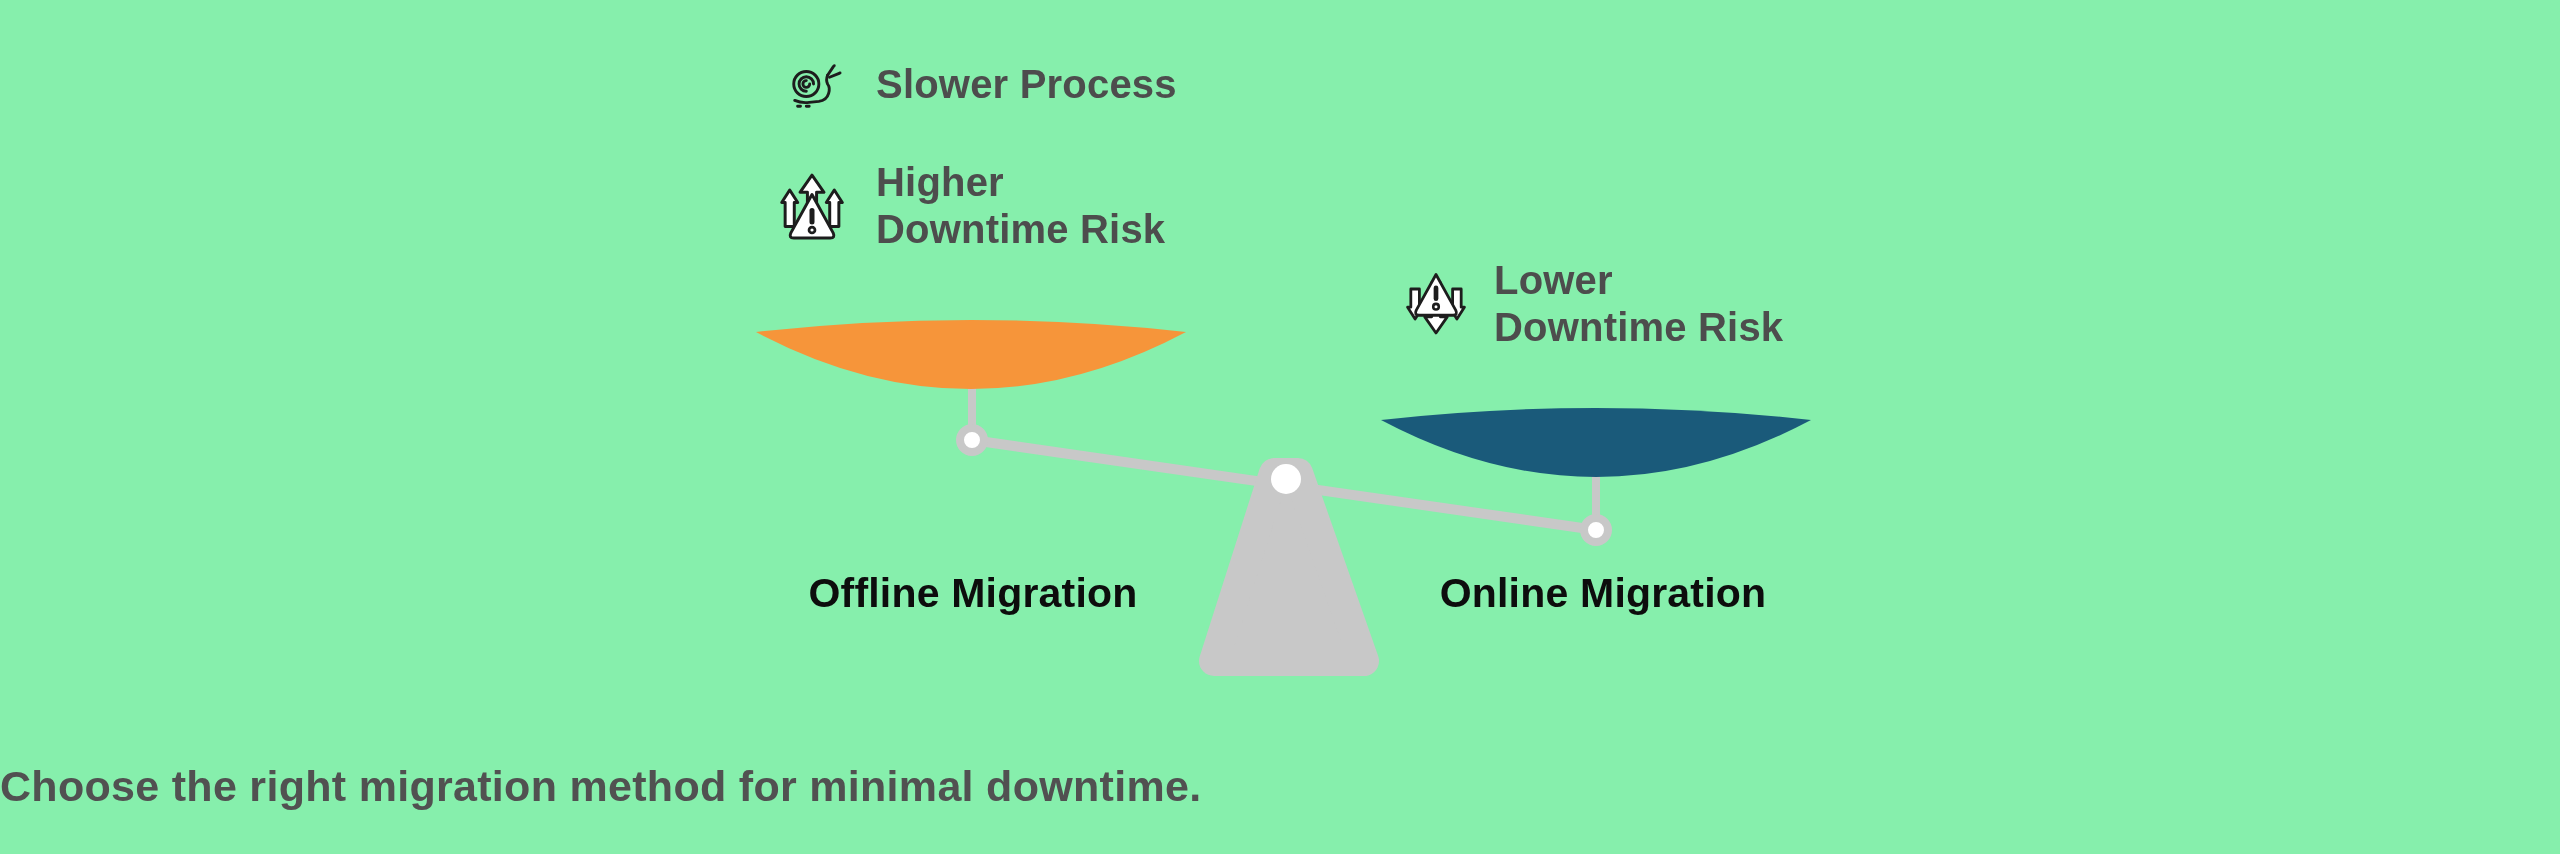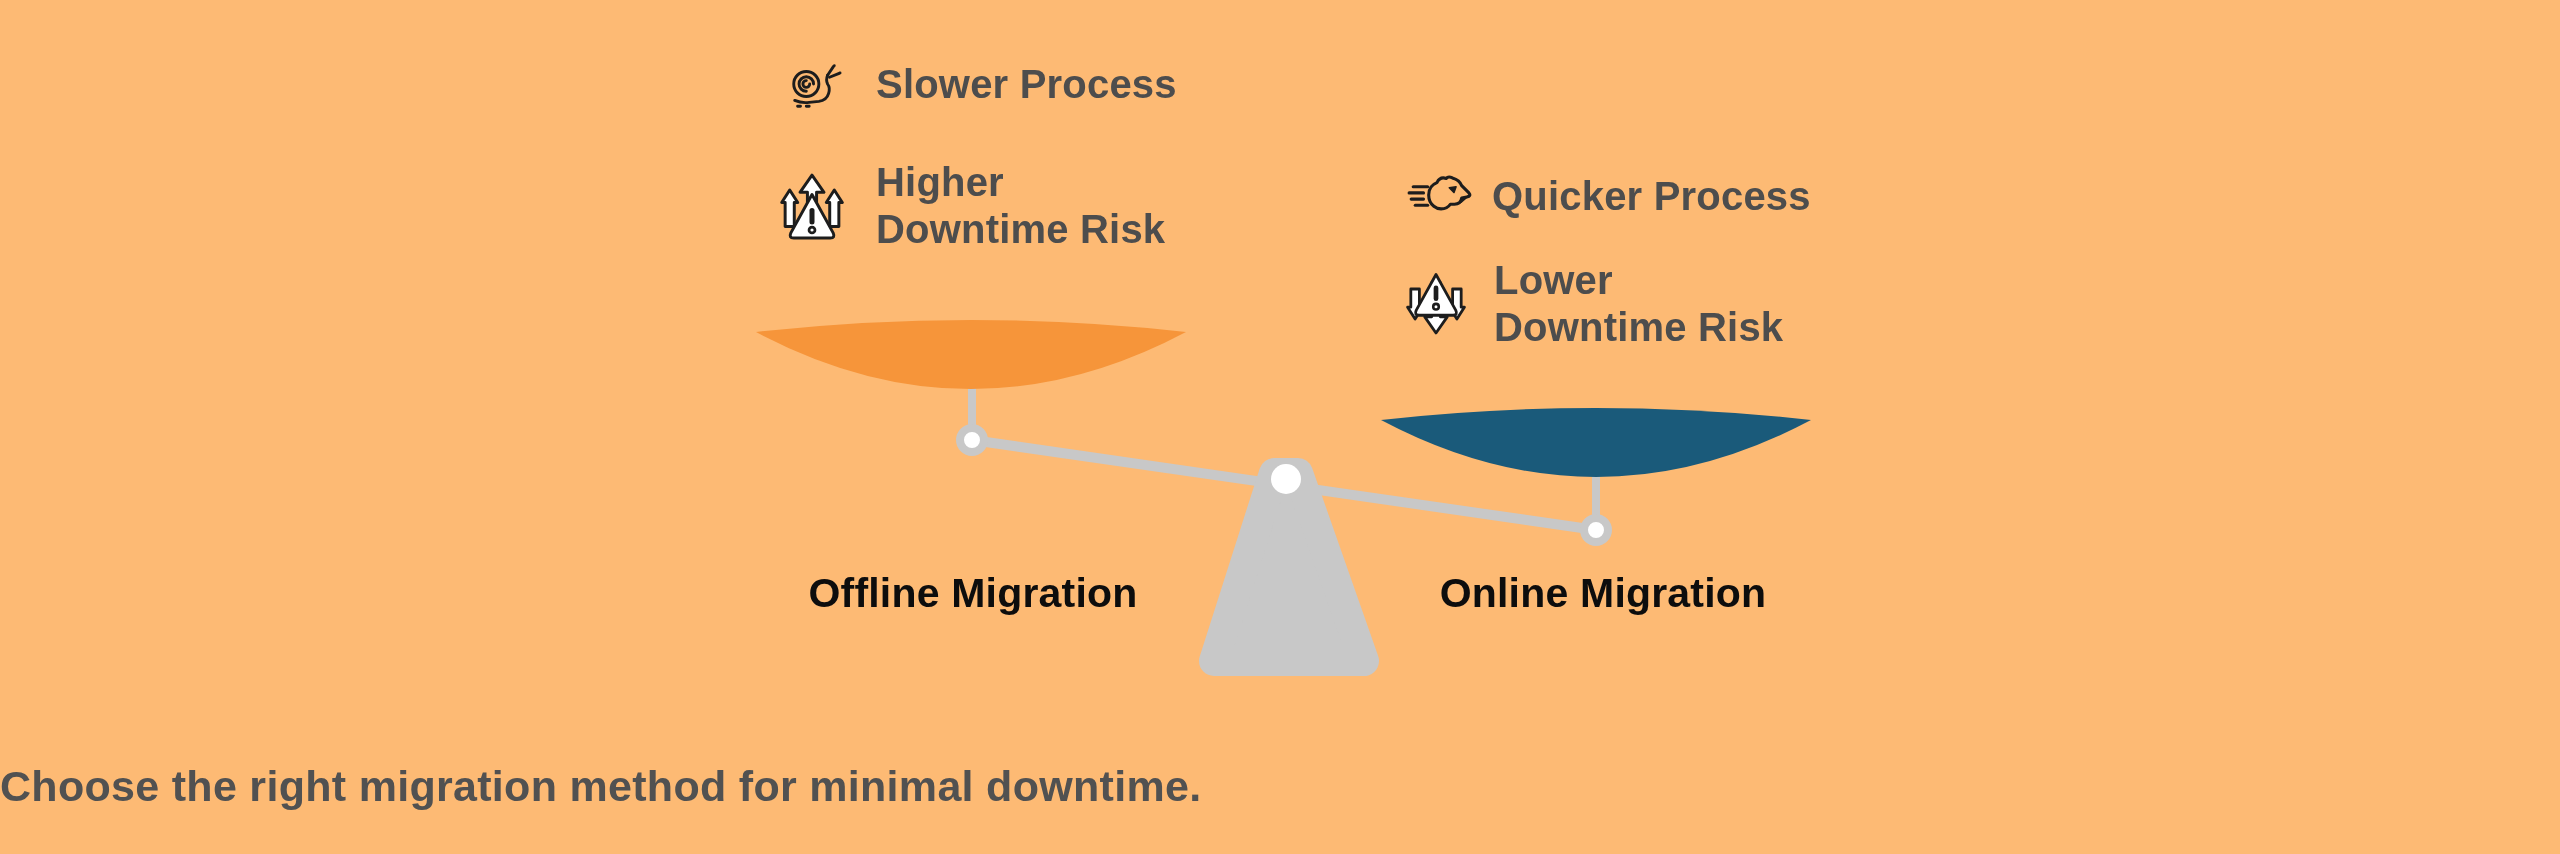--- a/index.html
+++ b/index.html
@@ -1,19 +1,19 @@
 <!DOCTYPE html>
 <html><head>
 <meta charset="utf-8">
 <style>
   html,body{margin:0;padding:0;background:#ffffff;}
   .canvas{
     position:relative;
     width:2560px;height:854px;
-    background:#fdba74;
+    background:#86efac;
     font-family:"Liberation Sans","DejaVu Sans",sans-serif;
     overflow:hidden;
   }
   .feature{
     position:absolute;
     display:flex;
     align-items:center;
   }
   .feature .icon-slot{
     flex:0 0 auto;
@@ -99,34 +99,20 @@
         <path d="M28 36 V46" stroke-width="4.4"></path>
         <circle cx="28" cy="53" r="2.6" stroke-width="2.4"></circle>
       </svg>
     </div>
     <div>
       <div class="label">Higher</div>
       <div class="label">Downtime Risk</div>
     </div>
   </div>
 
-  <div class="feature" style="left:1406px; top:166px; height:60px;">
-    <div class="icon-slot" style="width:86px;">
-      <svg width="66" height="46" viewBox="0 0 64 44" fill="none" stroke="#1D1D1D" stroke-width="3" stroke-linecap="round" stroke-linejoin="round">
-        <path d="M7 13 H21"></path>
-        <path d="M3 19 H17"></path>
-        <path d="M5 25 H17"></path>
-        <path d="M9 31 H21"></path>
-        <path d="M27 32 Q22 28 22 21 Q22 12 30 9 Q33 3 39 5 Q41 2.5 45 4.5 Q52 6.5 54 12 L61 19 Q63.5 22 59 23 L54 24 Q53 30 47 30 L43 30 Q40 34.5 34 34.5 Q30 34.5 27 32 Z"></path>
-        <path d="M42 14 L48.5 13 L46.5 18.5 Z" fill="#1D1D1D" stroke-width="1.6"></path>
-        <path d="M57.5 23.5 L53 27.5"></path>
-      </svg>
-    </div>
-    <div class="label">Quicker Process</div>
-  </div>
 
   <div class="feature" style="left:1406px; top:256px; height:96px;">
     <div class="icon-slot" style="width:88px;">
       <svg width="60" height="74" viewBox="0 0 56 64" fill="none" stroke="#1D1D1D" stroke-width="2.6" stroke-linecap="round" stroke-linejoin="round">
         <path d="M4.5 18 V35 H1.5 L8.5 46 L15.5 35 H12.5 V18 Z" fill="#fff"></path>
         <path d="M43.5 18 V35 H40.5 L47.5 46 L54.5 35 H51.5 V18 Z" fill="#fff"></path>
         <path d="M24 12 V44 H17.5 L28 59 L38.5 44 H32 V12 Z" fill="#fff"></path>
         <path d="M28 4.5 L46.5 38 Q48.5 42.5 44 42.5 H12 Q7.5 42.5 9.5 38 Z" fill="#fff"></path>
         <path d="M28 17 V27" stroke-width="4.4"></path>
         <circle cx="28" cy="34.5" r="2.6" stroke-width="2.4"></circle>

